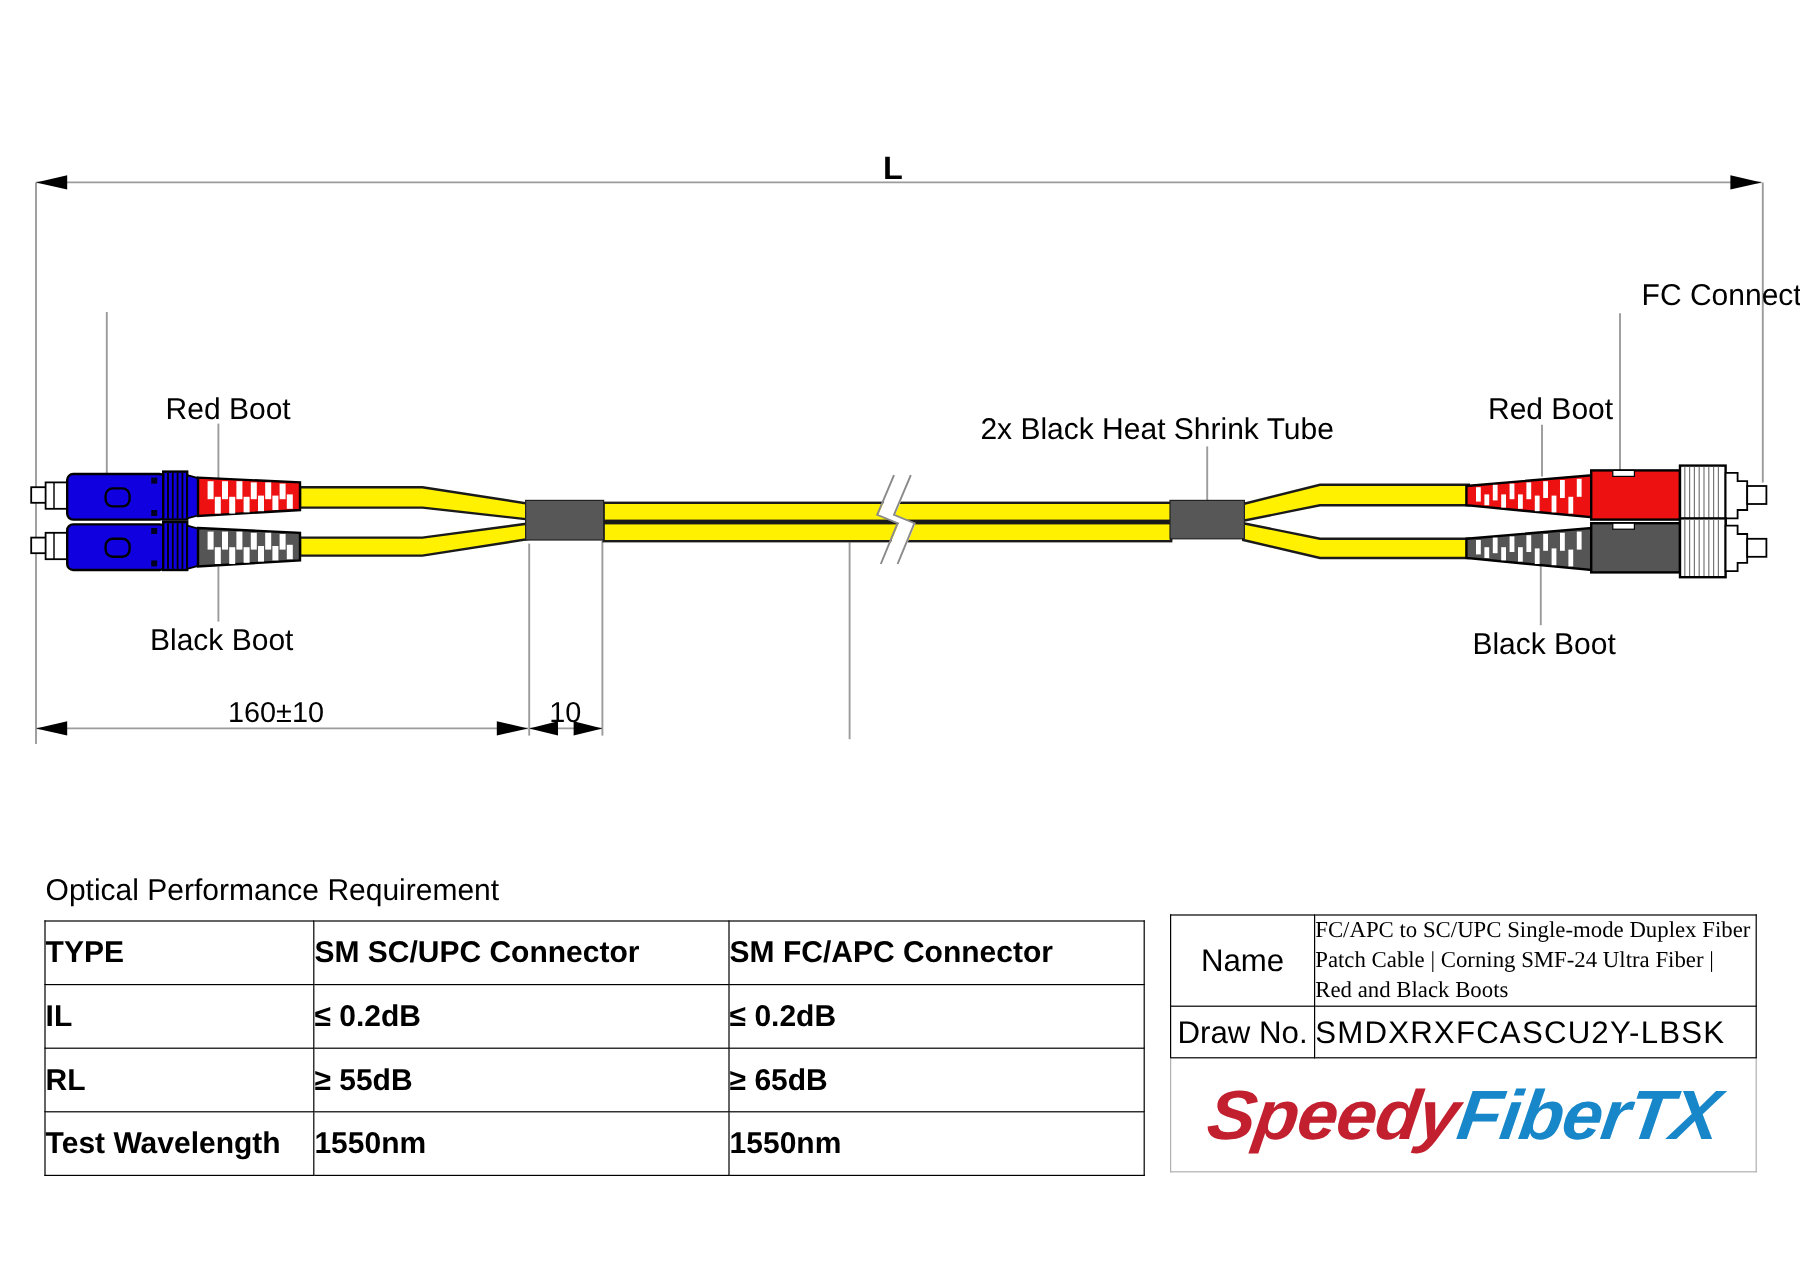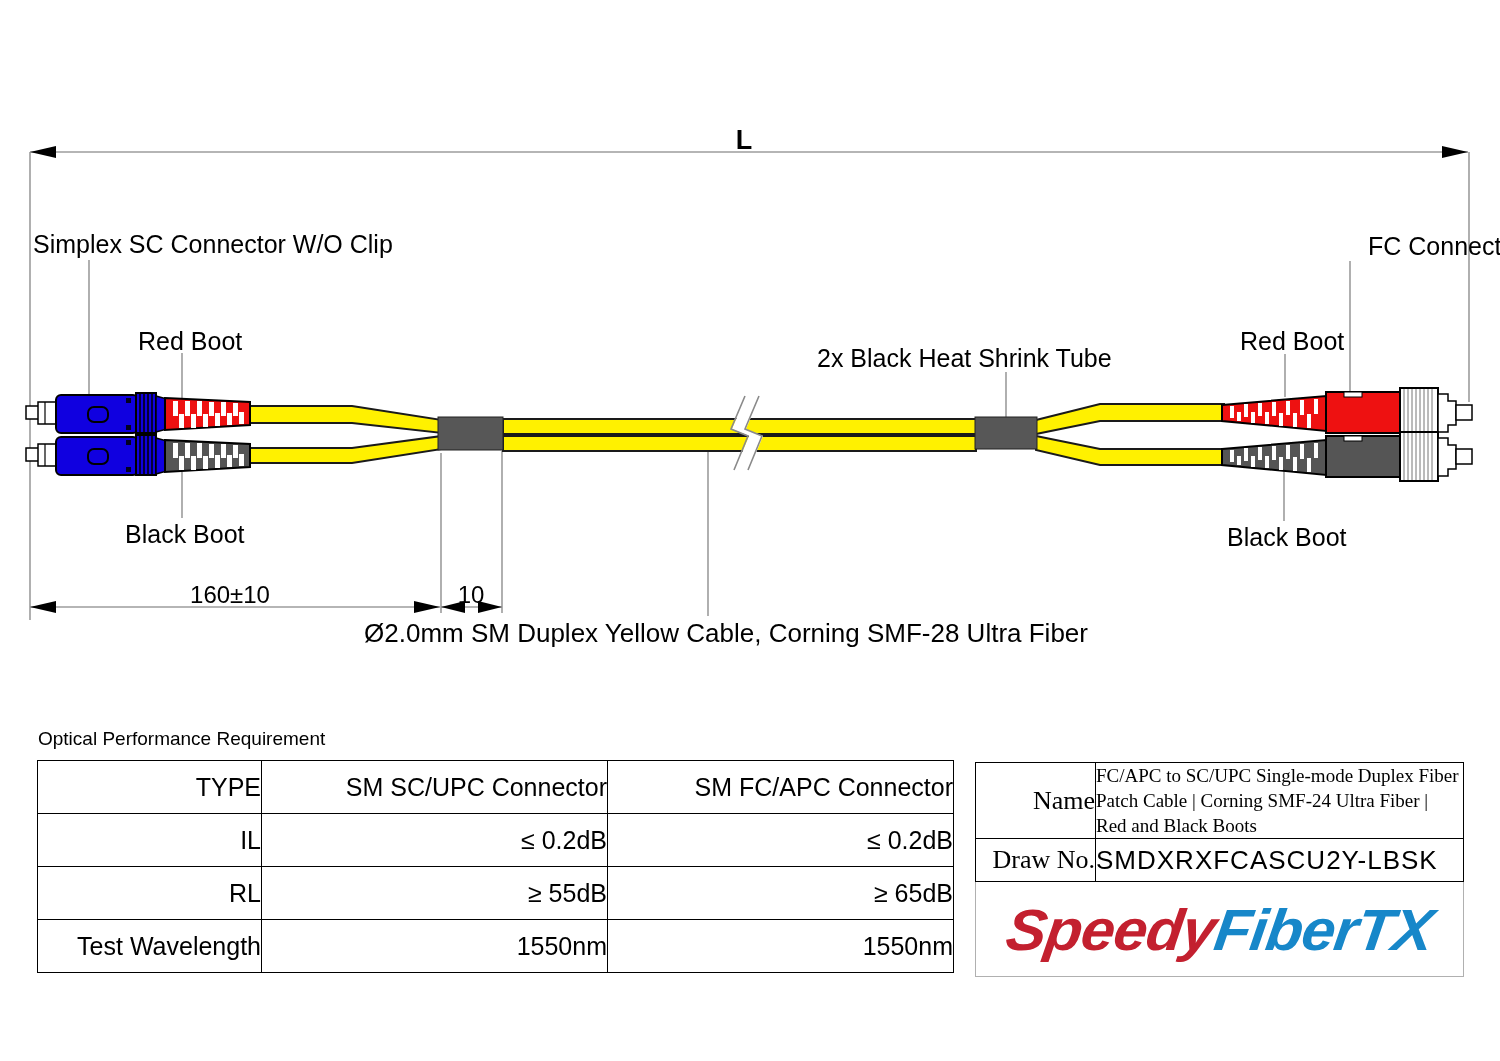--- a/index.html
+++ b/index.html
@@ -7,31 +7,31 @@
          font-family:"Liberation Sans",sans-serif;color:#000;}
   .stage svg{position:absolute;left:0;top:0;}
   .lbl{position:absolute;font-size:25px;line-height:1.1;white-space:nowrap;}
   .lbl.center{transform:translateX(-50%);}
   .dim-text{font-size:24px;}
   .l-label{font-size:27px;font-weight:600;}
   .cable-desc{font-size:26px;}
 
   
   .perf{position:absolute;left:37px;top:728px;width:916px;}
-  .perf-title{font-size:19px;margin:0 0 10px 1px;}
+  .perf-title{font-size:25px;margin:0 0 10px 1px;}
   table.perf-tbl{border-collapse:collapse;width:916px;table-layout:fixed;}
-  table.perf-tbl td{border:1px solid #000;height:52px;text-align:right;
-                    font-size:25px;padding:0;}
+  table.perf-tbl td{border:1px solid #000;height:52px;text-align:left;
+                    font-size:25px;padding:0;font-weight:bold;}
   table.perf-tbl col.c1{width:224px;} table.perf-tbl col.c2{width:346px;} table.perf-tbl col.c3{width:346px;}
 
   
   .tblock{position:absolute;left:975px;top:762px;width:489px;}
   table.tb-tbl{border-collapse:collapse;width:489px;table-layout:fixed;}
   table.tb-tbl td{border:1.5px solid #000;padding:0;}
-  td.tb-label{width:119px;text-align:right;font-size:26px;font-family:Liberation Serif, serif;}
+  td.tb-label{width:119px;text-align:center;font-size:26px;}
   td.tb-name-val{font-family:"Liberation Serif",serif;font-size:19px;line-height:1.32;
                  padding:4px 10px 6px 12px;}
   td.tb-draw-val{font-size:26px;padding-left:12px;letter-spacing:1px;height:42px;margin-top:40px;}
   .tb-name-row{height:74px;}
   .logo-box{width:487px;height:94px;border:1px solid #b0b0b0;border-top:none;
             display:flex;align-items:center;justify-content:center;overflow:hidden;}
   .logo-text{font-style:italic;font-weight:900;font-size:58px;letter-spacing:-1px;
              transform:skewX(-8deg) scaleX(1.04);white-space:nowrap;}
   .logo-p1{color:#C3202F;} .logo-p2{color:#1787C9;}
 </style>
@@ -219,30 +219,28 @@
           <line x1="1424" y1="433" x2="1424" y2="480"></line>
         <line x1="1428" y1="433" x2="1428" y2="480"></line>
           <line x1="1432" y1="433" x2="1432" y2="480"></line>
       </g>
       <path d="M1438,438 h10 v7 h8 v24 h-8 v7 h-10 Z" fill="#fff" stroke="#000" stroke-width="1.5"></path>
       <rect x="1456" y="449" width="16" height="15" fill="#fff" stroke="#000" stroke-width="1.5"></rect>
     </g>
   </svg>
 
   <div class="lbl l-label center" style="left:744px;top:126px;">L</div>
-  <div class="lbl" style="left:33px;top:231px;">Simplex SC Connector W/O Clip</div>
   <div class="lbl" style="left:138px;top:328px;">Red Boot</div>
   <div class="lbl" style="left:125px;top:521px;">Black Boot</div>
   <div class="lbl" style="left:817px;top:345px;">2x Black Heat Shrink Tube</div>
   <div class="lbl" style="left:1368px;top:233px;">FC Connector</div>
   <div class="lbl" style="left:1240px;top:328px;">Red Boot</div>
   <div class="lbl" style="left:1227px;top:524px;">Black Boot</div>
   <div class="lbl dim-text center" style="left:230px;top:582px;">160±10</div>
   <div class="lbl dim-text center" style="left:471px;top:582px;">10</div>
-  <div class="lbl cable-desc center" style="left:726px;top:619px;">Ø2.0mm SM Duplex Yellow Cable, Corning SMF-28 Ultra Fiber</div>
 
   <div class="perf">
     <div class="perf-title">Optical Performance Requirement</div>
     <table class="perf-tbl">
       <colgroup>
           <col class="c1">
           <col class="c2">
           <col class="c3">
         </colgroup>
       <tbody>

